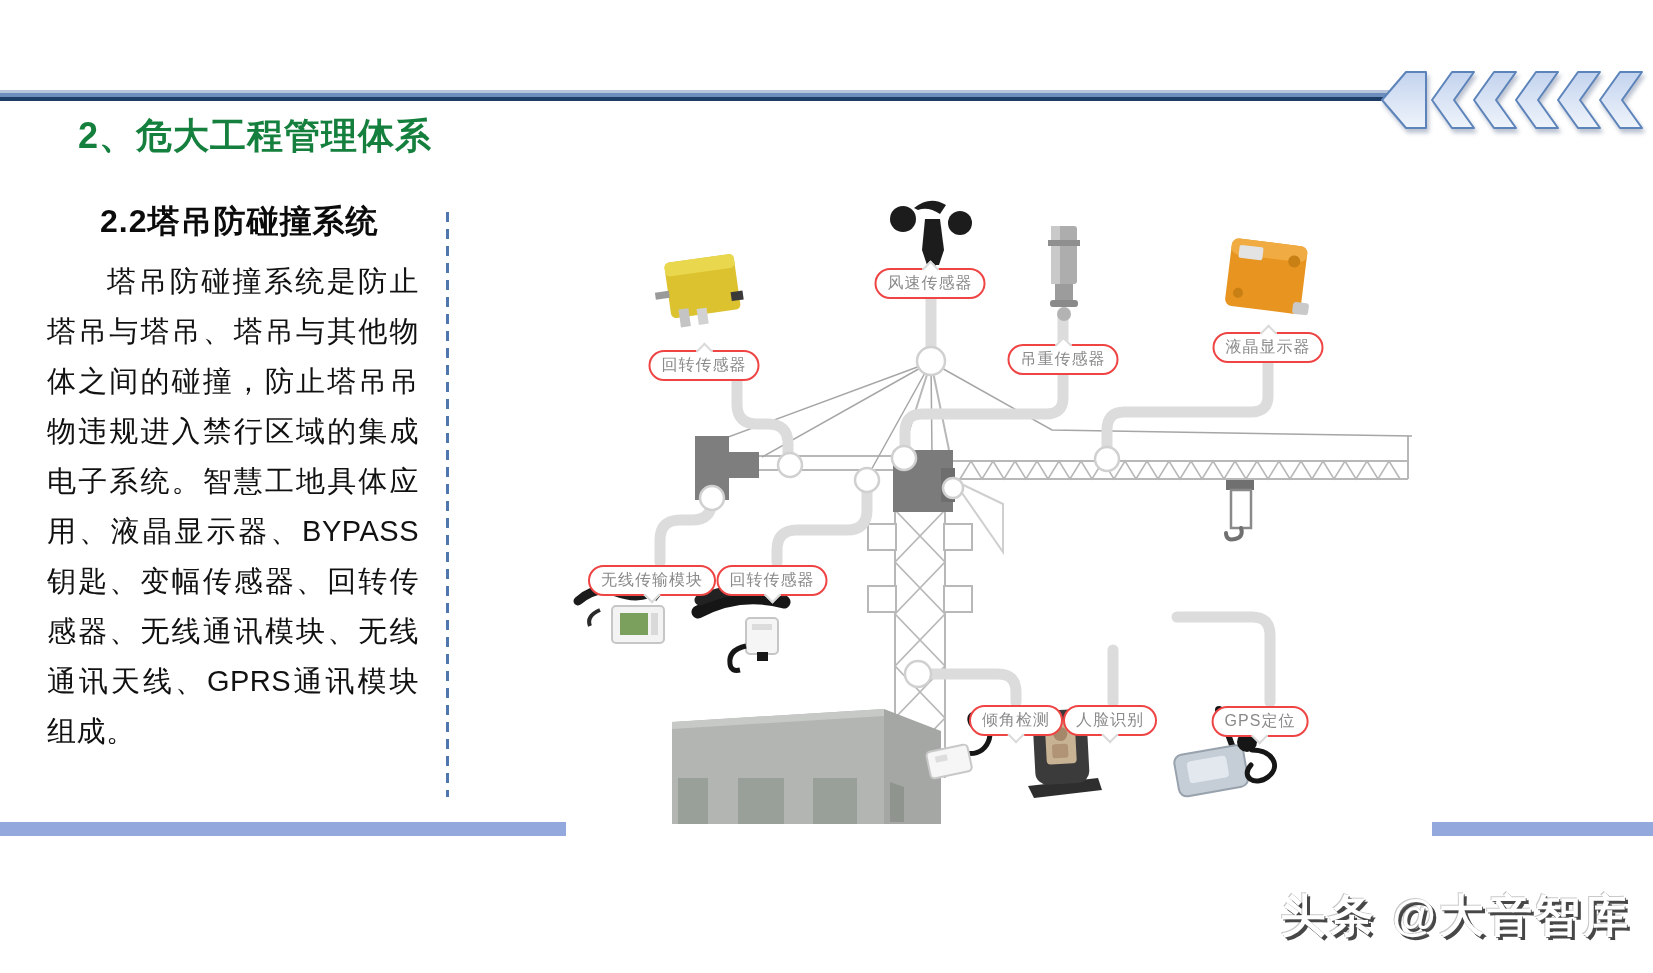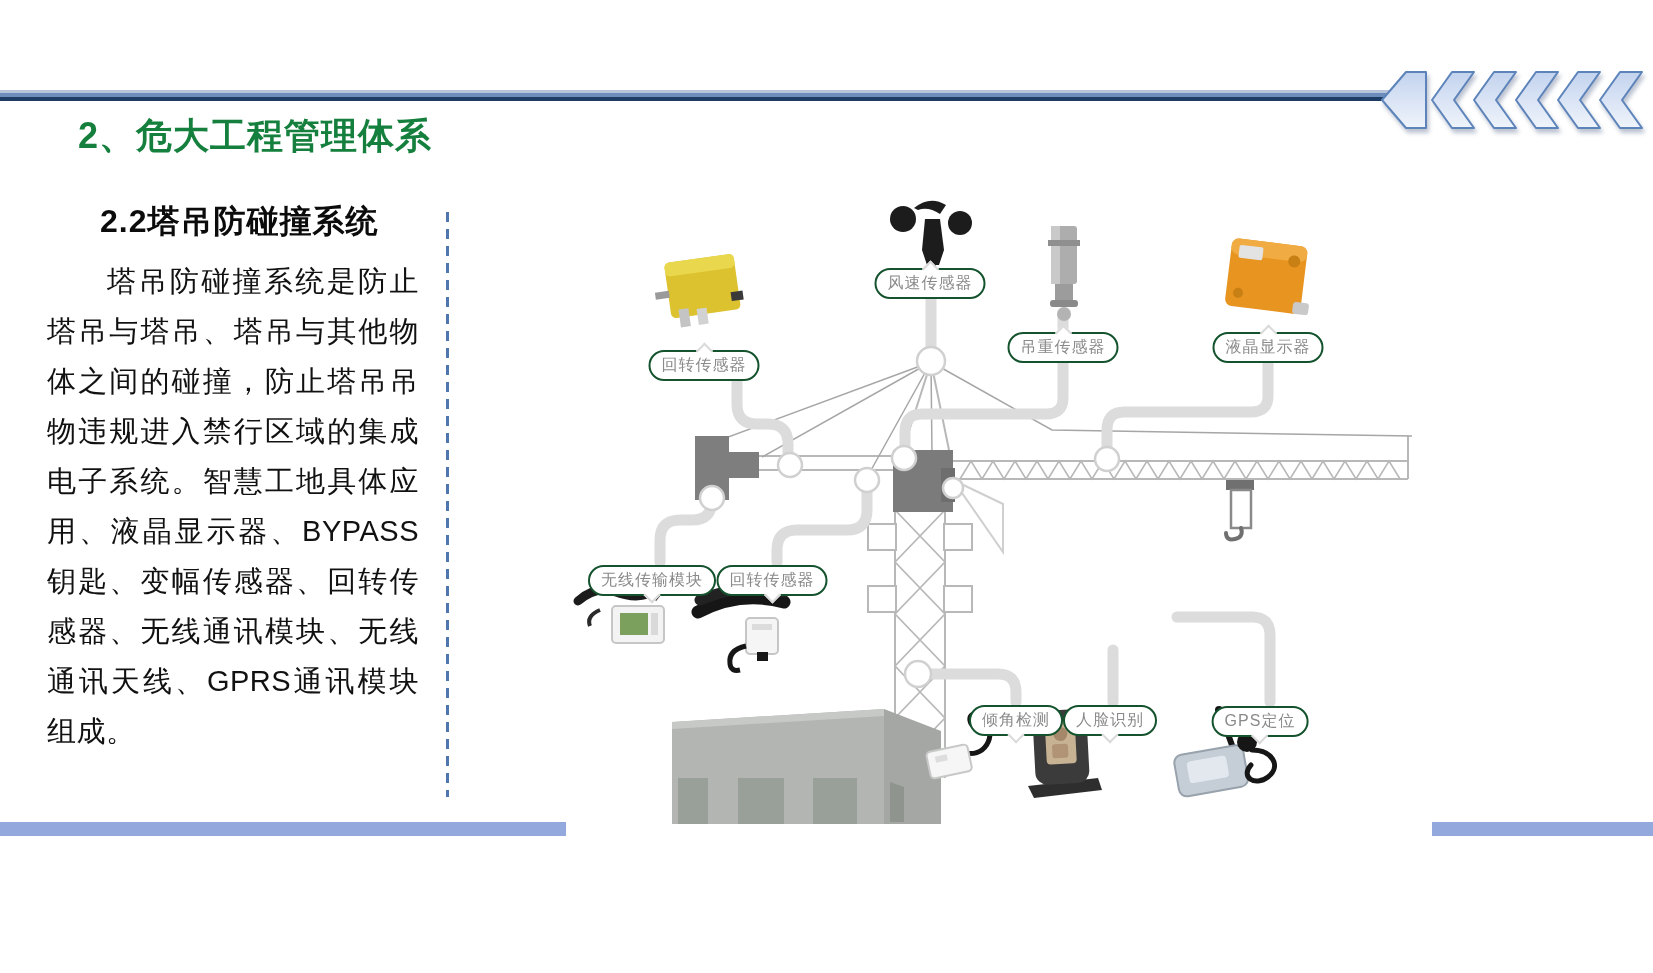--- a/index.html
+++ b/index.html
@@ -19,21 +19,21 @@
   .v-dash{position:absolute;left:446px;top:212px;width:3px;height:585px;
           background:repeating-linear-gradient(180deg,#4f77ad 0 10px,transparent 10px 17px);}
   
   .bar{position:absolute;top:822px;height:14px;background:#93a9de;}
   .bar-left{left:0;width:566px;}
   .bar-right{left:1432px;width:221px;}
   .watermark{position:absolute;right:22px;top:886px;font-size:45px;font-weight:bold;letter-spacing:3px;
              color:#ffffff;text-shadow:3px 3px 0 #474747,1px 1px 0 #6d6d6d,-1px -1px 0 #c9c9c9;}
   
   .diagram-svg{position:absolute;left:0;top:0;width:1653px;height:973px;}
-  .pill{position:absolute;transform:translateX(-50%);background:#fff;border:2px solid #14532d;
+  .pill{position:absolute;transform:translateX(-50%);background:#fff;border:2px solid #ef4444;
         border-radius:16px;color:#8a8a8a;font-size:16px;letter-spacing:1px;padding:3px 11px;
         white-space:nowrap;z-index:5;}
   .notch{position:absolute;left:50%;width:10px;height:10px;background:#fff;transform:translateX(-50%) rotate(45deg);}
   .notch-up{top:-7px;border-left:2px solid #dadada;border-top:2px solid #dadada;}
   .notch-down{bottom:-7px;border-right:2px solid #dadada;border-bottom:2px solid #dadada;}
   
   .photo{position:absolute;left:1003px;top:505px;width:174px;height:146px;border-radius:10px;
          overflow:hidden;background:#c9ba8e;box-shadow:0 0 0 3px #ececec;z-index:4;}
   .photo div{position:absolute;}
   .ph-sky{left:42%;top:4%;width:36%;height:30%;background:#b6c2a4;}
@@ -223,31 +223,32 @@
       <circle cx="1247" cy="742" r="10" fill="#161616"></circle>
       <path d="M1252 750 c20 0 30 16 16 27 c-13 10 -28 0 -17 -12" stroke="#161616" stroke-width="5" fill="none" stroke-linecap="round"></path>
     </g>
   </svg>
 
 
   <div class="pill" style="left:704px;top:350px;">
     <span>回转传感器</span><i class="notch notch-up"></i></div>
   <div class="pill" style="left:930px;top:268px;">
     <span>风速传感器</span><i class="notch notch-up"></i></div>
-  <div class="pill" style="left:1063px;top:332px;">
+  <div class="pill" style="left:1063px;top:344px;">
     <span>吊重传感器</span><i class="notch notch-up"></i></div>
   <div class="pill" style="left:1268px;top:332px;">
     <span>液晶显示器</span><i class="notch notch-up"></i></div>
   <div class="pill" style="left:652px;top:565px;">
     <span>无线传输模块</span><i class="notch notch-down"></i></div>
   <div class="pill" style="left:772px;top:565px;">
     <span>回转传感器</span><i class="notch notch-down"></i></div>
   <div class="pill" style="left:1016px;top:705px;">
     <span>倾角检测</span><i class="notch notch-down"></i></div>
   <div class="pill" style="left:1110px;top:705px;">
     <span>人脸识别</span><i class="notch notch-down"></i></div>
   <div class="pill" style="left:1260px;top:706px;">
     <span>GPS定位</span><i class="notch notch-down"></i></div>
 
   <div class="bar bar-left"></div>
   <div class="bar bar-right"></div>
+  <div class="watermark">头条 @大音智库</div>
 
 </div>
 
 </body></html>

